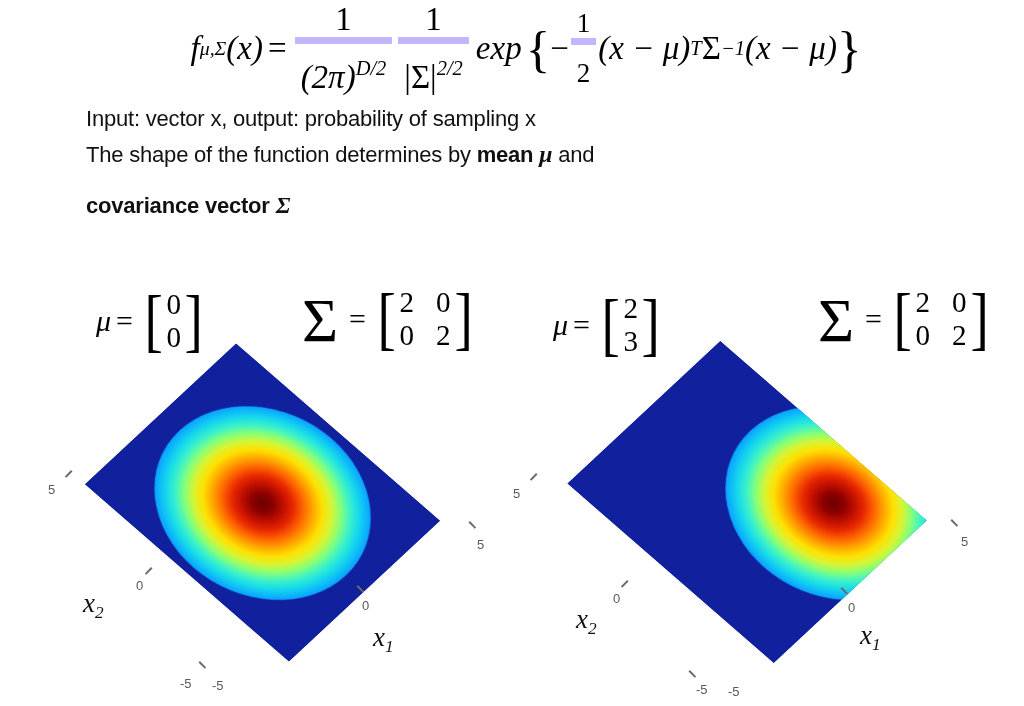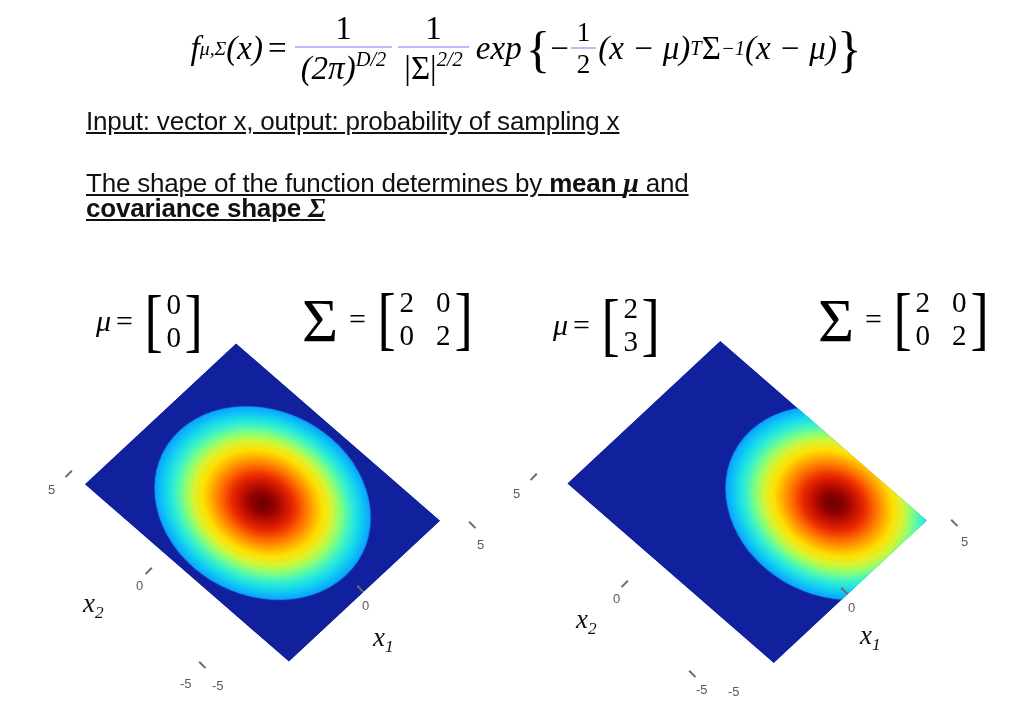--- a/index.html
+++ b/index.html
@@ -47,45 +47,44 @@
     flex-direction: column;
     align-items: center;
     vertical-align: middle;
     margin: 0 3px;
     line-height: 1.05;
   }
   .frac .num {
     padding: 0 6px 1px 6px;
   }
   .frac .den {
-    border-top: 2px solid #c4b5fd;
-    padding: 1px 6px 0 6px;
+    border-top: 7px solid #c4b5fd;
+    padding: 14px 6px 0 6px;
   }
   .frac.small { font-size: 0.82em; margin: 0 2px; }
   .bigbrace {
     font-size: 1.55em;
     font-family: "Liberation Serif", serif;
     vertical-align: -0.18em;
     font-weight: 300;
   }
   .op { margin: 0 5px; }
 
   
   .textline {
     position: absolute;
     left: 86px;
     font-family: "Liberation Sans", sans-serif;
-    font-size: 26px;
+    font-size: 22px;
     letter-spacing: -0.2px;
     white-space: nowrap;
     color: #111;
-    text-decoration: underline;
   }
   #line-input { top: 106px; }
-  #line-shape { top: 167px; }
+  #line-shape { top: 141px; }
   #line-cov   { top: 192px; }
   .bold { font-weight: bold; }
   .greek-b { font-weight: bold; font-style: italic; font-family: "Liberation Serif", serif; font-size: 1.08em; }
 
   
   .mathann {
     position: absolute;
     font-family: "Liberation Serif", serif;
     font-size: 30px;
     white-space: nowrap;
@@ -200,21 +199,21 @@
   <span class="bigbrace">}</span>
 </div>
 
 <div class="textline" id="line-input">Input: vector x, output: probability of sampling x</div>
 
 <div class="textline" id="line-shape">
   <span>The shape of the function determines by </span><span class="bold">mean </span><span class="greek-b">μ</span><span> and</span>
 </div>
 
 <div class="textline" id="line-cov">
-  <span class="bold">covariance shape </span><span class="greek-b">Σ</span>
+  <span class="bold">covariance vector </span><span class="greek-b">Σ</span>
 </div>
 
 <div class="plot" id="plot-left">
 
   <div class="mathann" style="left:96px; top:288px;">
     <span class="mi">μ</span>
     <span class="op">=</span>
     <span class="bracket-mat">
       <span class="brk">[</span>
       <span class="matgrid one-col">

